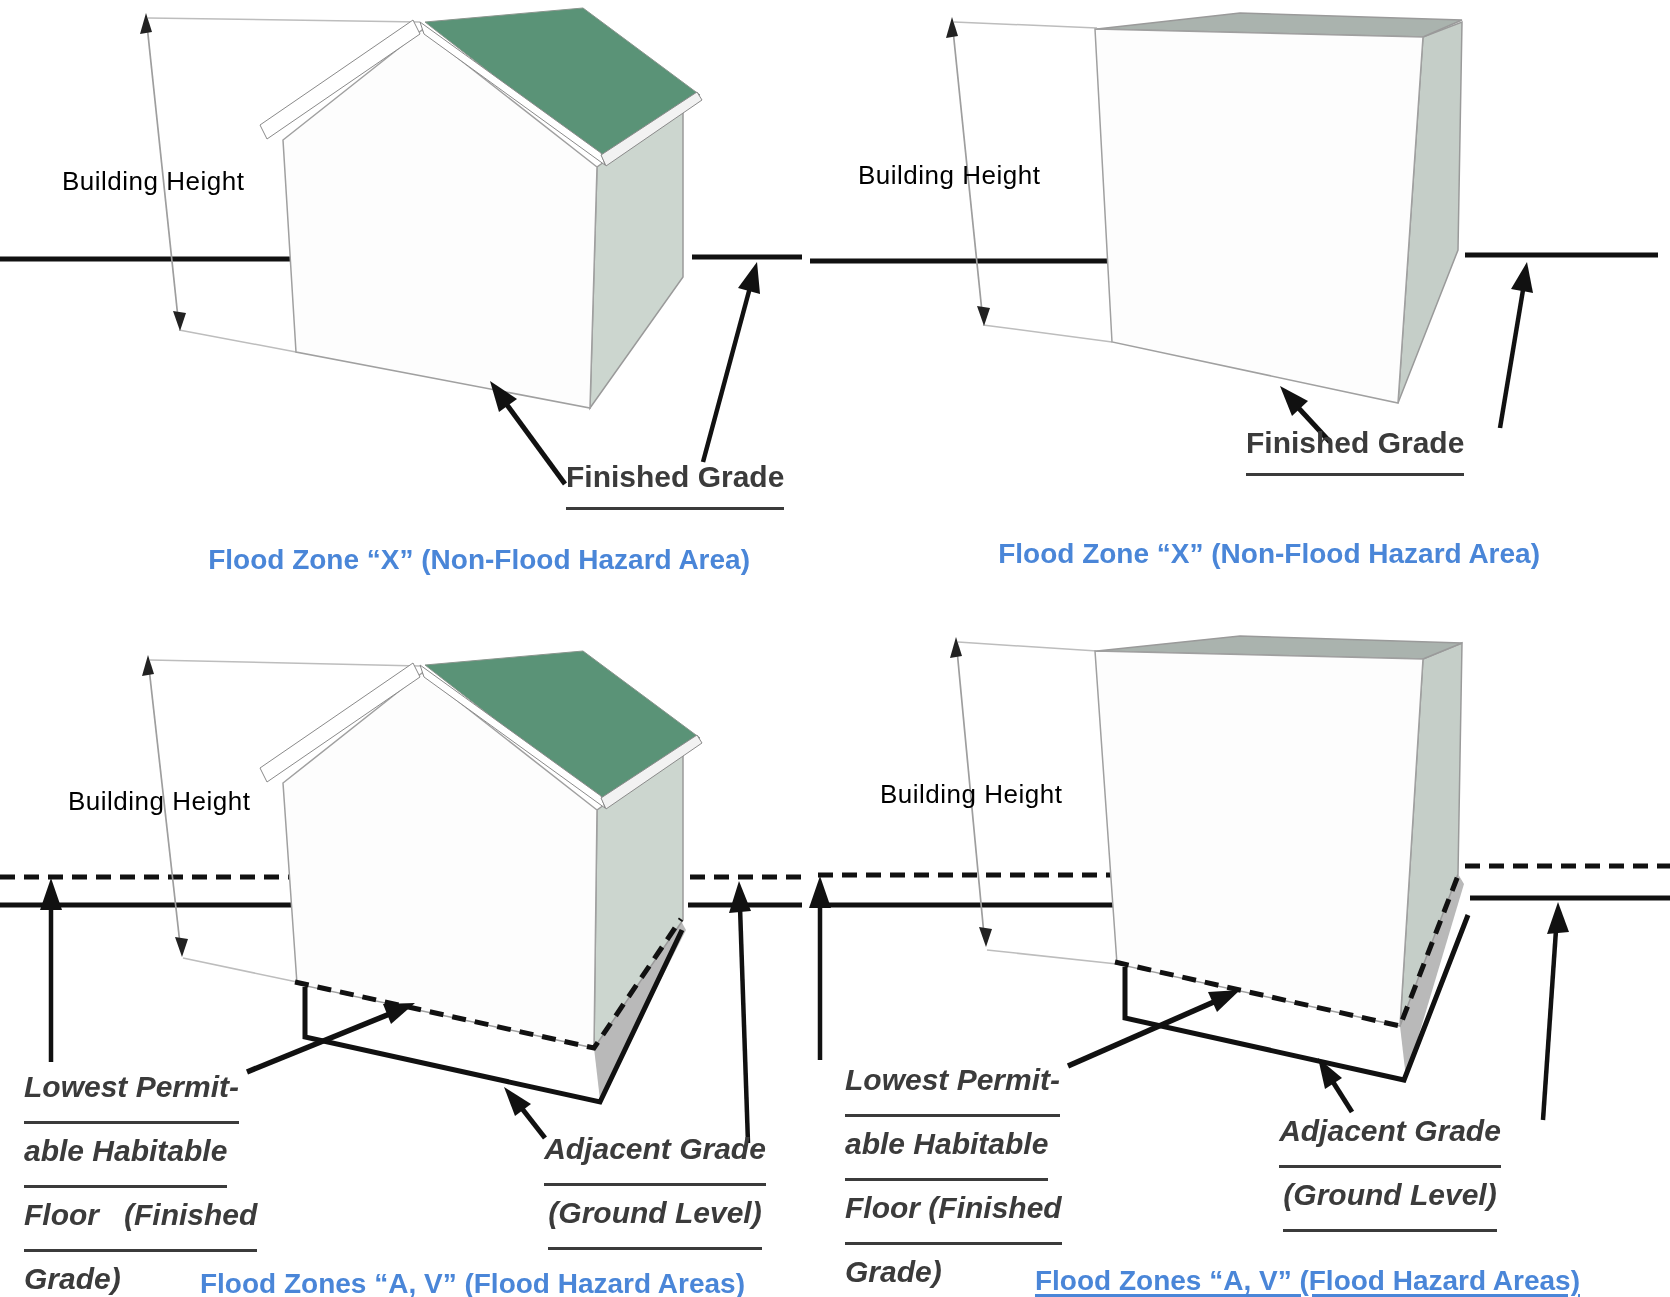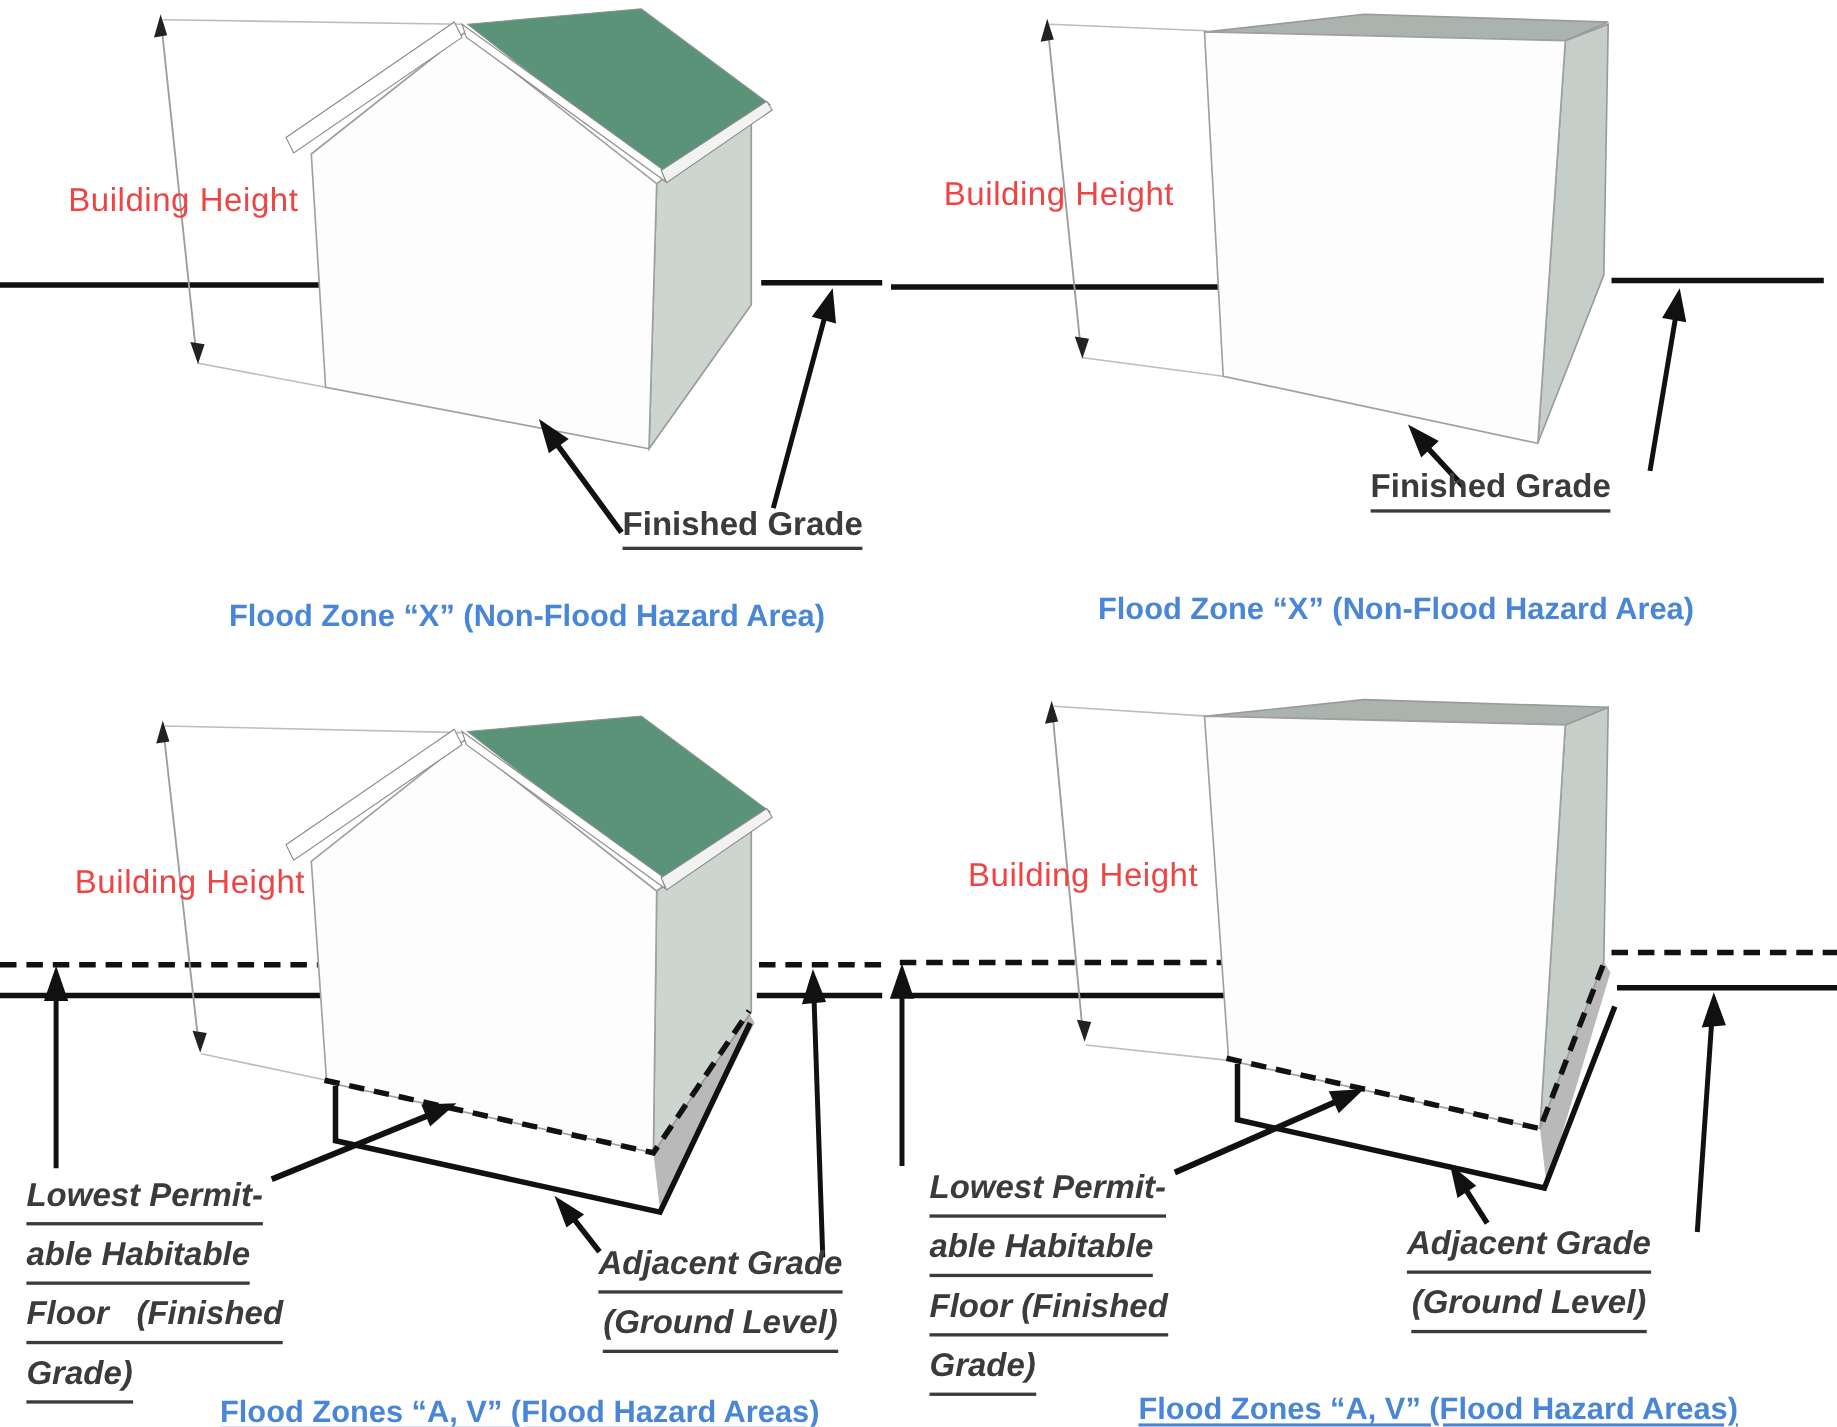--- a/index.html
+++ b/index.html
@@ -2,23 +2,23 @@
 <html><head>
 <meta charset="utf-8">
 <style>
   html,body{margin:0;padding:0;}
   body{
     width:1670px;height:1297px;position:relative;background:#ffffff;
     font-family:"Liberation Sans", sans-serif;overflow:hidden;
   }
   #canvas{position:absolute;left:0;top:0;}
   .txt{position:absolute;white-space:nowrap;}
-  .bh{font-size:30px;color:#ef4444;letter-spacing:0.5px;}
+  .bh{font-size:26px;color:#000000;letter-spacing:0.5px;}
   .lbl{font-size:30px;font-weight:bold;color:#3b3b3b;}
-  .lbl .u{border-bottom:3px solid #3b3b3b;padding-bottom:4px;}
+  .lbl .u{border-bottom:3px solid #3b3b3b;padding-bottom:14px;}
   .multiline{line-height:41px;}
   .multiline span{display:inline-block;border-bottom:3px solid #3b3b3b;margin-bottom:6px;font-style:italic;}
   .multiline .row{display:block;border:none;margin:0;}
   .caption{font-size:28px;font-weight:bold;color:#4a86d8;text-align:right;margin-top:16px;}
   .caption.u{text-decoration:underline;text-decoration-thickness:3px;text-underline-offset:4px;}
   .center{text-align:center;}
 </style>
 </head>
 <body>
 

